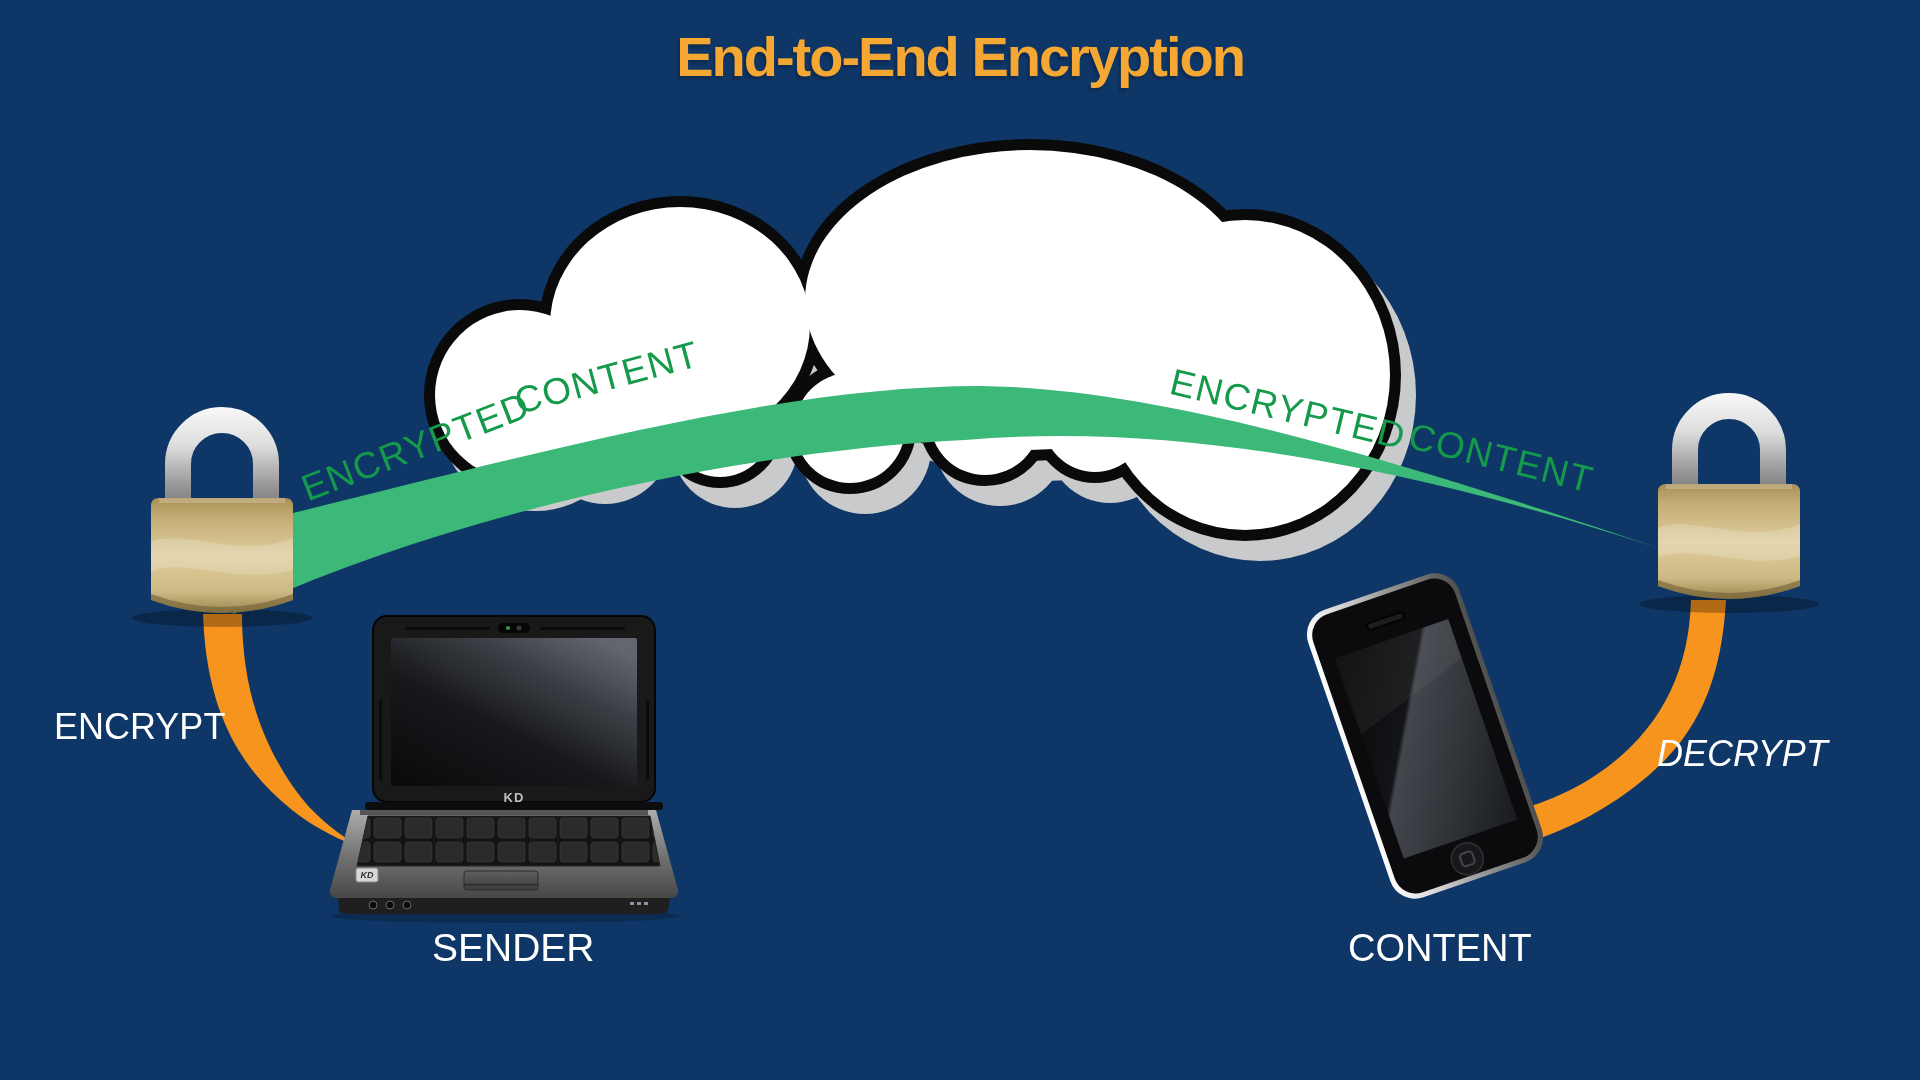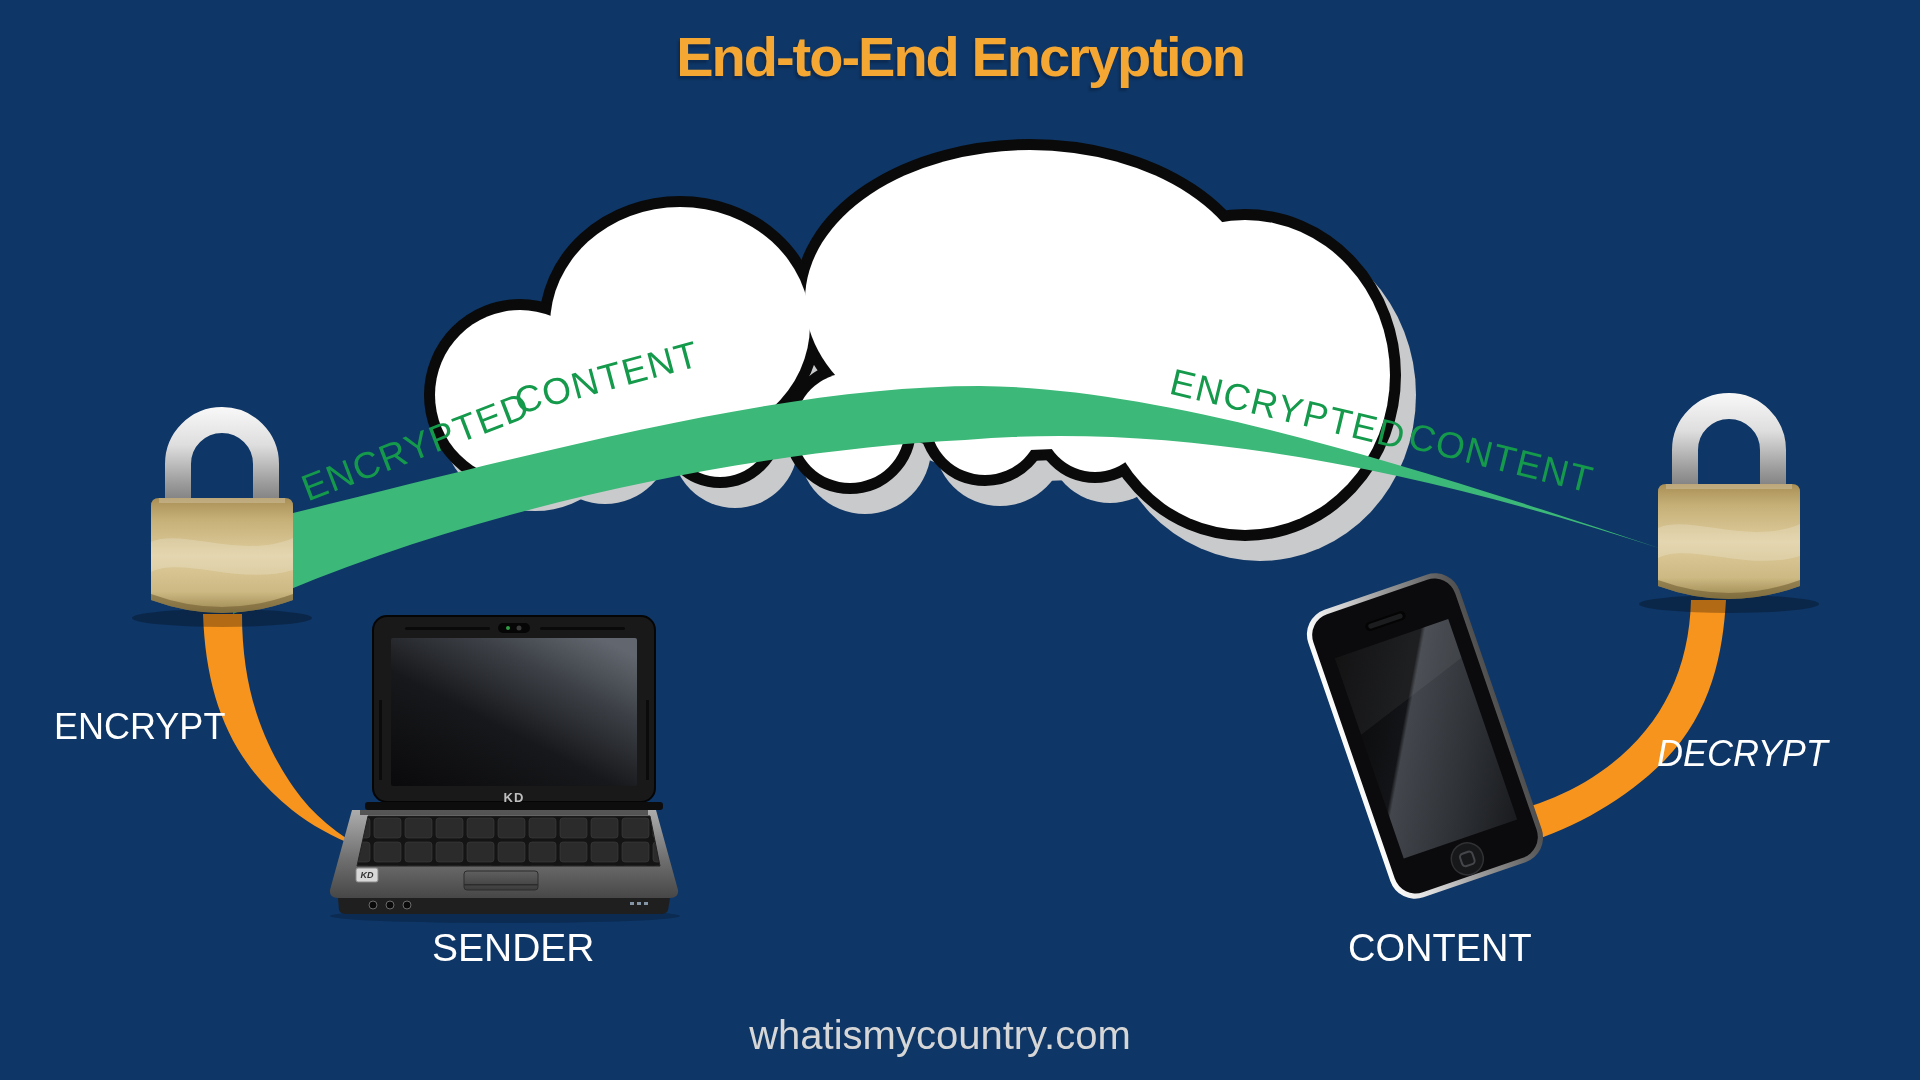--- a/index.html
+++ b/index.html
@@ -189,15 +189,14 @@
 
 <div id="encrypt-label" class="lbl">ENCRYPT</div>
 <div id="decrypt-label" class="lbl">DECRYPT</div>
 
 <div id="sender-label" class="lbl">SENDER</div>
 <div id="receiver-label" class="lbl">CONTENT</div>
 
 <div id="kd-bezel" class="lbl">KD</div>
 <div id="kd-badge" class="lbl">KD</div>
 
-<div id="watermark" class="lbl">whatismycountry.com</div>
 
 </div>
 
 </body></html>

